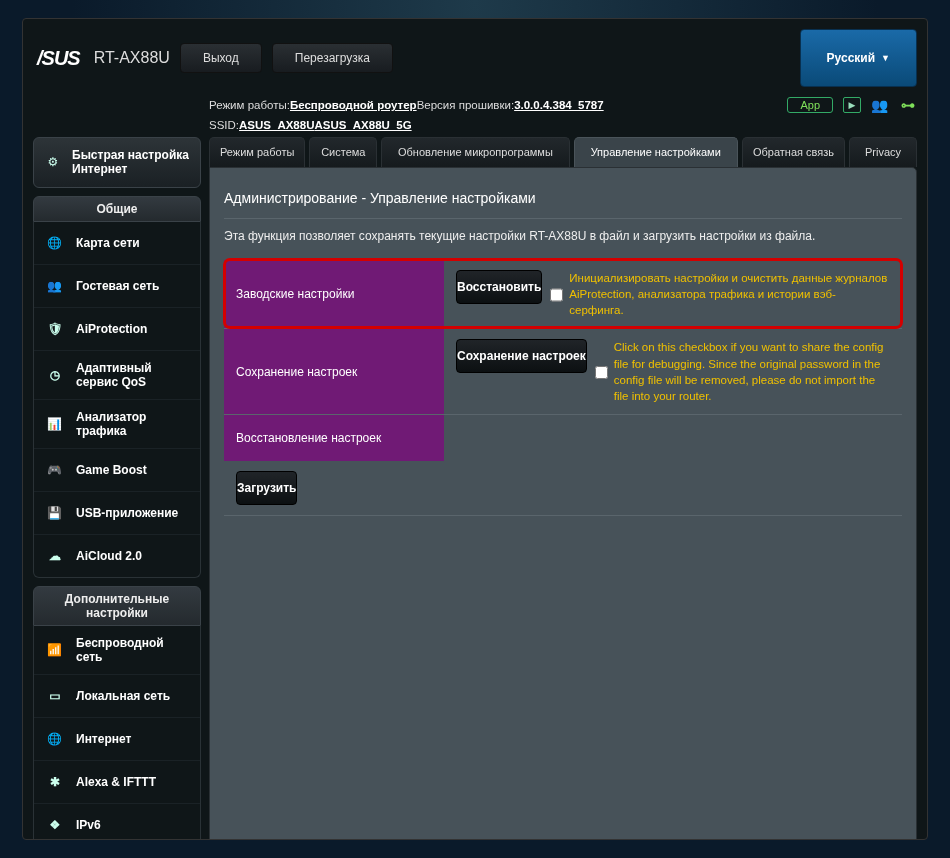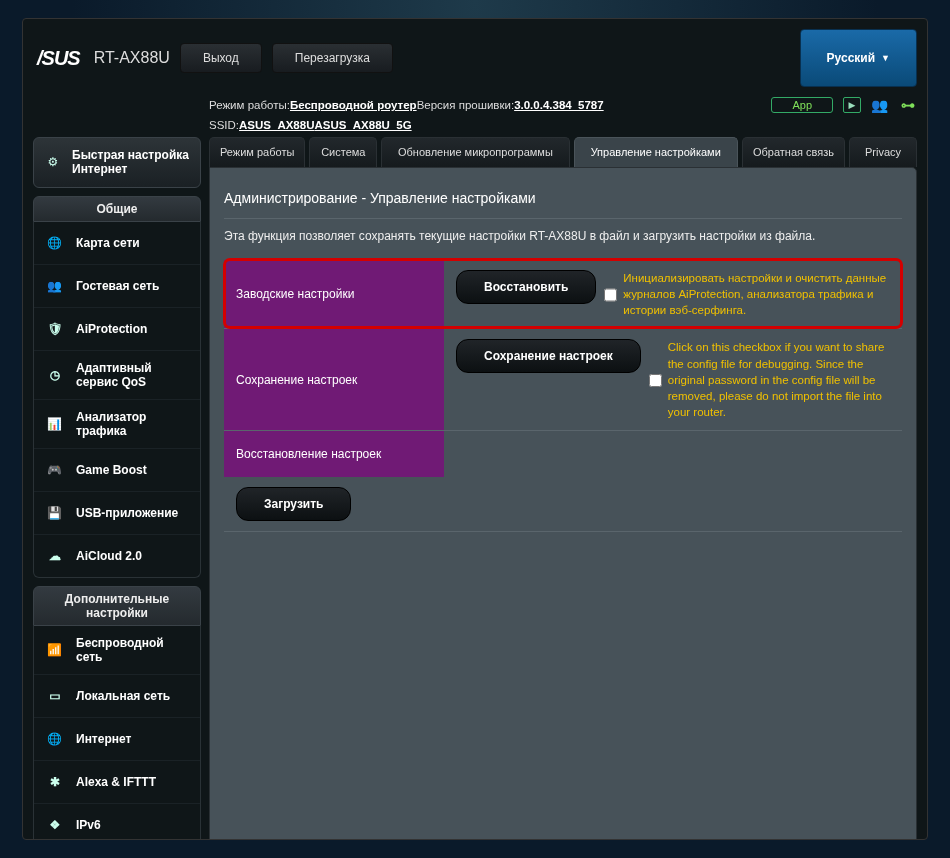--- a/index.html
+++ b/index.html
@@ -13,21 +13,21 @@
 .logo::before { content:""; display:inline-block; width:0; }
 .model { font-size:16px; color:#ddd; margin-left:4px; }
 .hbtn { background:linear-gradient(#2a2f33,#181c20); border:1px solid #111; border-radius:4px; padding:7px 22px; color:#dedede; cursor:pointer; font-size:12px; }
 .lang { margin-left:auto; display:flex; align-items:center; gap:6px; background:linear-gradient(#1a6aa8,#0a4a78); border:1px solid #083050; border-radius:4px; padding:21px 26px; font-weight:bold; }
 
 
 .infoline { display:flex; align-items:center; gap:0; font-size:11.5px; color:#ddd; padding:4px 0 6px 0; margin-left:176px; }
 .infoline a { color:#fff; text-decoration:underline; }
 .infoline .ssid { color:#fff; text-decoration:underline; font-weight:bold; }
 .infoline .rgt { margin-left:auto; display:flex; gap:10px; align-items:center; }
-.app { color:#7fe05a; border:1px solid #3a6; padding:1px 20px; border-radius:3px; font-size:11px; cursor:pointer; }
+.app { color:#7fe05a; border:1px solid #3a6; padding:1px 12px; border-radius:3px; font-size:11px; cursor:pointer; }
 .ric { width:18px; height:16px; display:inline-flex; align-items:center; justify-content:center; color:#9db; cursor:pointer; font-size:14px; }
 .usb { color:#7fe05a; font-weight:bold; }
 
 
 .cols { display:flex; gap:8px; height:calc(100% - 70px);}
 .sidebar { width:168px; display:flex; flex-direction:column; gap:8px; }
 .quickbox { background:linear-gradient(#2d3438,#1a2024); border:1px solid #3a4248; border-radius:6px; padding:10px 8px; display:flex; gap:8px; align-items:center; cursor:pointer; }
 .quickbox .qt { font-size:12px; font-weight:bold; line-height:1.2; }
 .grouphead { background:linear-gradient(#333a40,#242a2e); border:1px solid #3a4248; border-radius:6px 6px 0 0; text-align:center; padding:5px; font-size:12px; color:#eee; font-weight:bold; }
 .menu { background:#0f1618; border:1px solid #2a3236; border-top:none; border-radius:0 0 6px 6px; }
@@ -40,21 +40,21 @@
 .tabs { display:flex; gap:4px; }
 .tab { background:linear-gradient(#22282c,#151a1d); border:1px solid #2a3034; border-bottom:none; border-radius:5px 5px 0 0; padding:8px 10px; text-align:center; font-size:11px; color:#ddd; cursor:pointer; line-height:1.2; min-width:68px;}
 .tab.active { background:#3a444a; color:#fff; border-color:#4a545a; }
 .panel { background:#475259; border:1px solid #2a3034; border-radius:0 5px 5px 5px; padding:14px; flex:1; }
 .ptitle { font-size:14px; color:#fff; padding:8px 0 12px 0; border-bottom:1px solid #5a656c; margin-bottom:10px; }
 .pdesc { font-size:12px; color:#eee; margin-bottom:16px; }
 .row { display:flex; border-top:1px solid #5a656c; }
 .row:last-child { border-bottom:1px solid #5a656c;flex-direction:column; }
 .rlabel { width:220px; background:#701a75; padding:16px 12px; font-size:12px; color:#fff; display:flex; align-items:center; }
 .ract { flex:1; background:#475259; padding:10px 12px; display:flex; gap:8px; align-items:flex-start; }
-.abtn { background:linear-gradient(#202428,#0c1012); border:1px solid #000; border-radius:12px; padding:9px 27px; color:#fff; font-weight:bold; cursor:pointer; font-size:12px; white-space:nowrap; }
+.abtn { background:linear-gradient(#202428,#0c1012); border:1px solid #000; border-radius:4px; padding:9px 0; color:#fff; font-weight:bold; cursor:pointer; font-size:12px; white-space:nowrap; }
 .note { color:#f0c000; font-size:11.5px; line-height:1.4; display:flex; gap:6px;}
 .note input { margin-top:2px; flex-shrink:0; }
 .row.highlight { outline:3px solid #d40000; outline-offset:-2px; border-radius:6px; }
 
 
 .svgw { color:#cfe; }
 </style>
 </head>
 <body>
 

